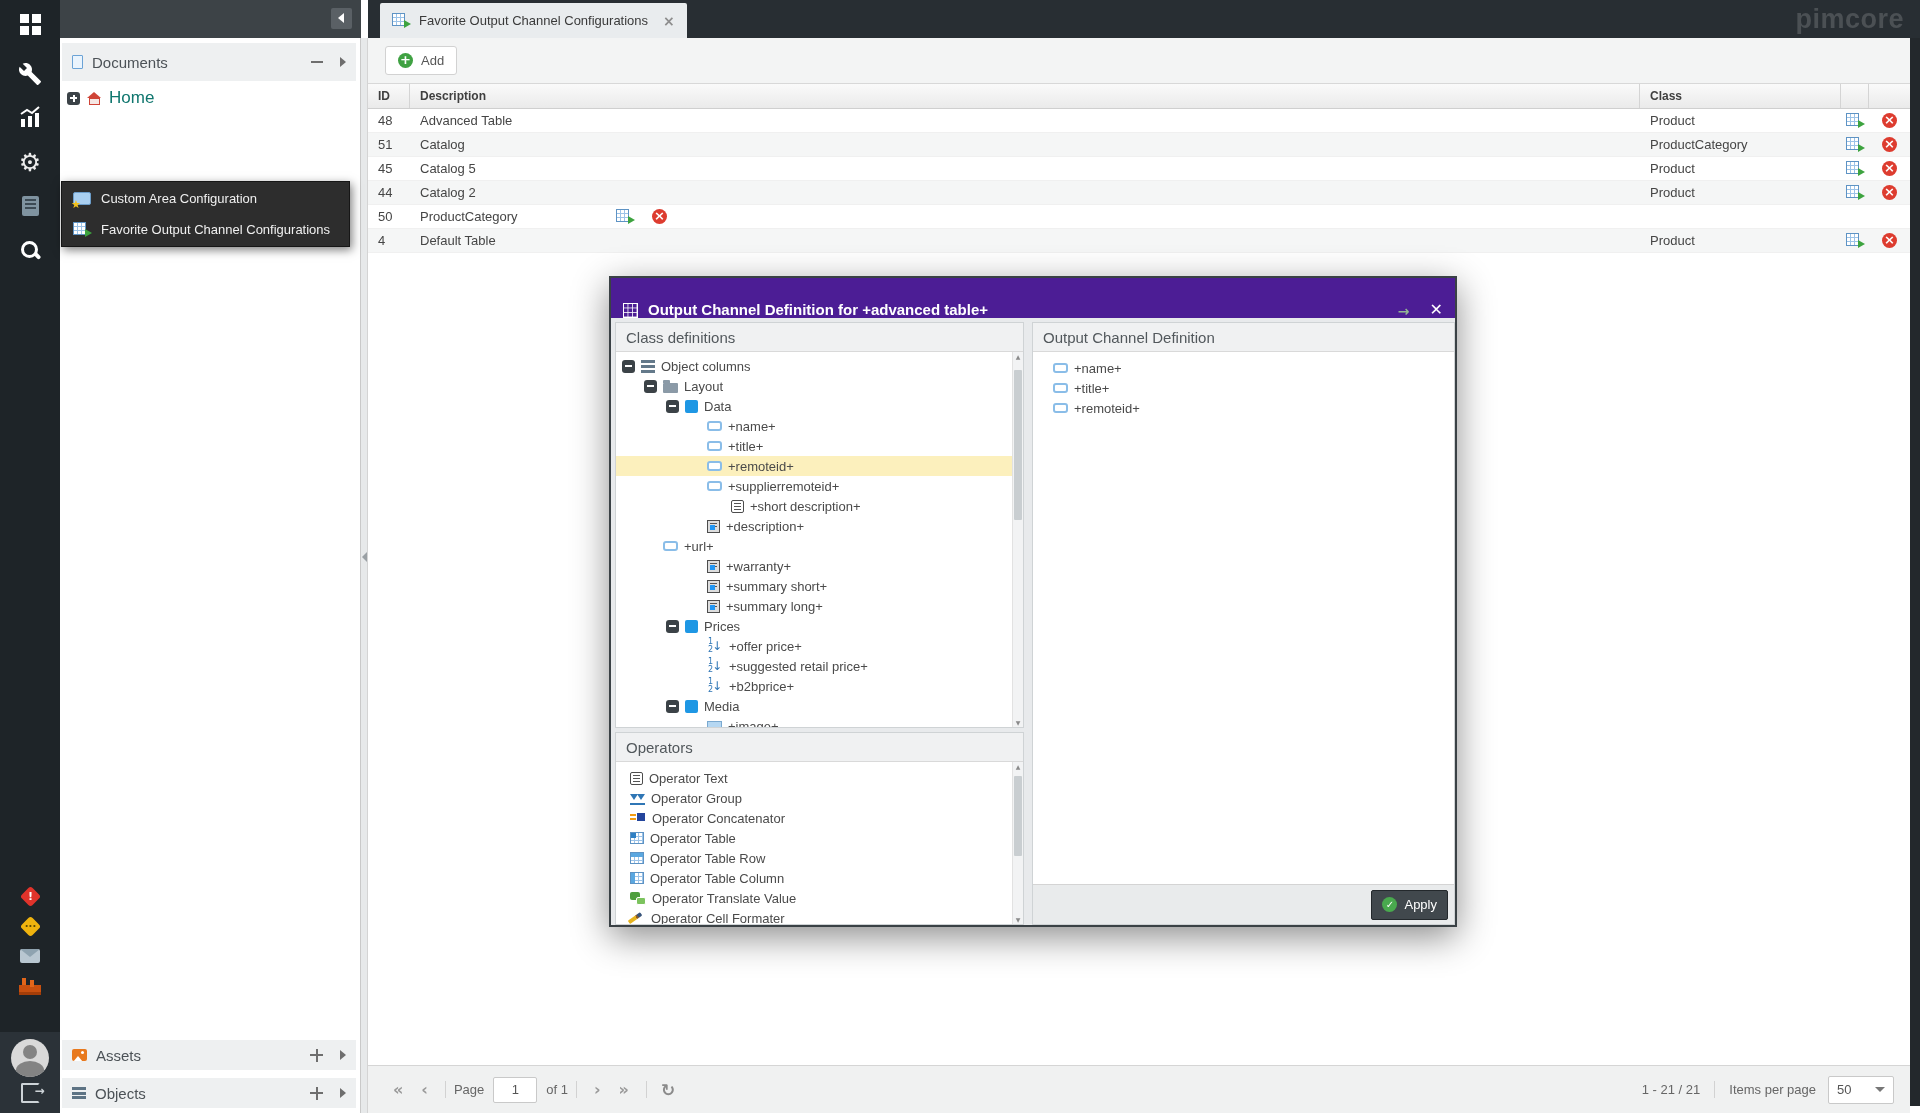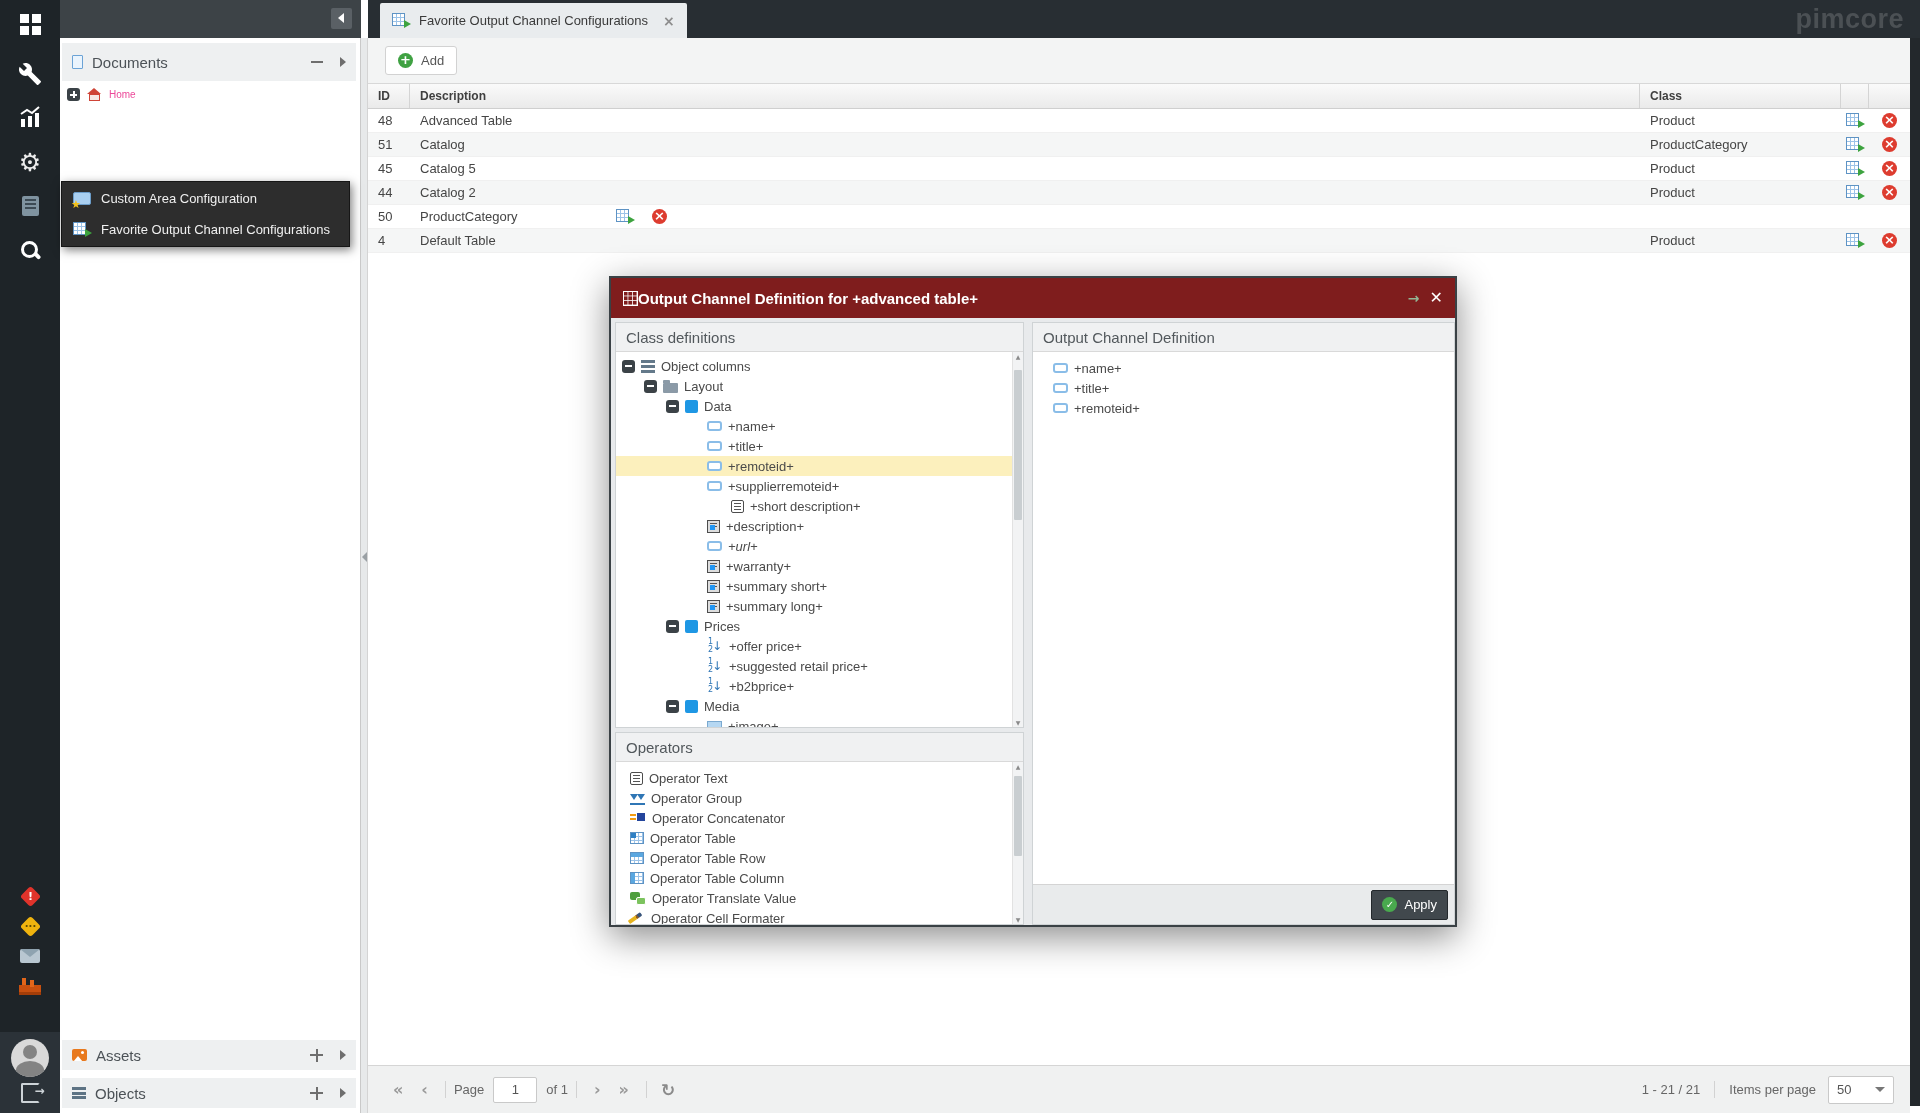--- a/index.html
+++ b/index.html
@@ -47,21 +47,21 @@
   #collapse-btn::before{content:"";position:absolute;left:7px;top:5px;border-top:5px solid transparent;border-bottom:5px solid transparent;border-right:6px solid #fff}
   #docpanel{position:absolute;left:60px;top:38px;width:301px;height:1075px;background:#fff;border-right:1px solid #c9c9c9;box-sizing:border-box}
   .side-hd{position:absolute;left:2px;width:294px;background:#eef0f1;display:flex;align-items:center;gap:9px;padding:0 10px;box-sizing:border-box;cursor:pointer}
   .side-hd .ttl{font-size:15px;color:#4c5257;flex:1 1 auto}
   .tool-minus{width:12px;height:2px;background:#6e6e6e;margin-right:8px}
   .tool-plus{position:relative;width:13px;height:13px;margin-right:8px}
   .tool-plus::before{content:"";position:absolute;left:0;top:5.5px;width:13px;height:2px;background:#6e6e6e}
   .tool-plus::after{content:"";position:absolute;left:5.5px;top:0;width:2px;height:13px;background:#6e6e6e}
   .tool-arrow{width:0;height:0;border-left:6px solid #6e6e6e;border-top:5px solid transparent;border-bottom:5px solid transparent}
   #home-row{position:absolute;left:7px;top:50px;display:flex;align-items:center;gap:7px;cursor:pointer}
-  #home-row .lbl{font-size:10px;color:#ec4899}
+  #home-row .lbl{font-size:17px;color:#0f766e}
 
   
   #splitter{position:absolute;left:361px;top:38px;width:7px;height:1075px;background:#e7e9ea;border-right:1px solid #d4d4d4;box-sizing:border-box;cursor:col-resize}
   #splitter .grip{position:absolute;left:1px;top:514px;width:0;height:0;border-top:5px solid transparent;border-bottom:5px solid transparent;border-right:5px solid #9aa0a4}
 
   
   #ctxmenu{position:absolute;left:61px;top:181px;width:287px;background:#2d2d2d;border:1px solid #161616;
     box-shadow:2px 3px 9px rgba(0,0,0,.5);padding:1px 0;z-index:30}
   .ctx-item{height:31px;display:flex;align-items:center;gap:10px;padding:0 11px;color:#f0f0f0;font-size:13px;cursor:pointer}
 
@@ -85,21 +85,21 @@
   #grid-body{position:absolute;left:368px;top:109px;width:1542px}
   .grow{display:flex;height:24px;align-items:center;border-bottom:1px solid #f0f0f0;box-sizing:border-box;cursor:pointer}
   .grow.alt{background:#f5f6f6}
   .gcell{font-size:13px;color:#454545;padding-left:10px;box-sizing:border-box;white-space:nowrap;overflow:hidden}
   .gcell.cicon{display:flex;justify-content:center;padding-left:0}
   .c-id{width:42px}.c-desc{width:1230px}.c-class{width:201px}.c-a1{width:28px}.c-a2{width:41px}
 
   
   #dialog{position:absolute;left:609px;top:276px;width:848px;height:651px;background:#e8eaec;
     border:2px solid #3a4145;box-sizing:border-box;box-shadow:0 10px 34px rgba(0,0,0,.45);z-index:20}
-  #dlg-title{height:40px;background:#7f1d1d;display:flex;align-items:center;padding:0 12px;box-sizing:border-box}
+  #dlg-title{height:40px;background:#4c1d95;display:flex;align-items:flex-end;gap:10px;padding:0 12px;box-sizing:border-box}
   #dlg-title .ttl{color:#fff;font-size:15px;font-weight:600;flex:1 1 auto}
   .dlg-arrow{color:#93b595;font:bold 14px/14px "DejaVu Sans",sans-serif;margin-right:10px;cursor:pointer}
   .dlg-close{color:#fff;font:bold 16px/16px "DejaVu Sans",sans-serif;cursor:pointer}
   .panel{position:absolute;background:#fff;border:1px solid #cfd3d5;box-sizing:border-box}
   .panel-hd{height:29px;background:#f0f1f2;border-bottom:1px solid #d9d9d9;display:flex;align-items:center;
     padding:0 10px;font-size:15px;color:#52585c;box-sizing:border-box}
   #panel-class{left:4px;top:44px;width:409px;height:406px}
   #panel-ops{left:4px;top:454px;width:409px;height:193px}
   #panel-out{left:421px;top:44px;width:423px;height:603px}
   .panel-body{position:absolute;left:0;right:11px;top:29px;bottom:0;overflow:hidden}
@@ -463,21 +463,21 @@
           <div class="trow" style="padding-left: 96px;">
             <span class="spacer13"></span>
             <span class="ic ta"></span>
             <span>+short description+</span>
           </div>
           <div class="trow" style="padding-left: 72px;">
             <span class="spacer13"></span>
             <span class="ic wys"></span>
             <span>+description+</span>
           </div>
-          <div class="trow" style="padding-left: 72px; font-style: italic;">
+          <div class="trow" style="padding-left: 28px;">
             <span class="spacer13"></span>
             <span class="ic inp"></span>
             <span>+url+</span>
           </div>
           <div class="trow" style="padding-left: 72px;">
             <span class="spacer13"></span>
             <span class="ic wys"></span>
             <span>+warranty+</span>
           </div>
           <div class="trow" style="padding-left: 72px;">

